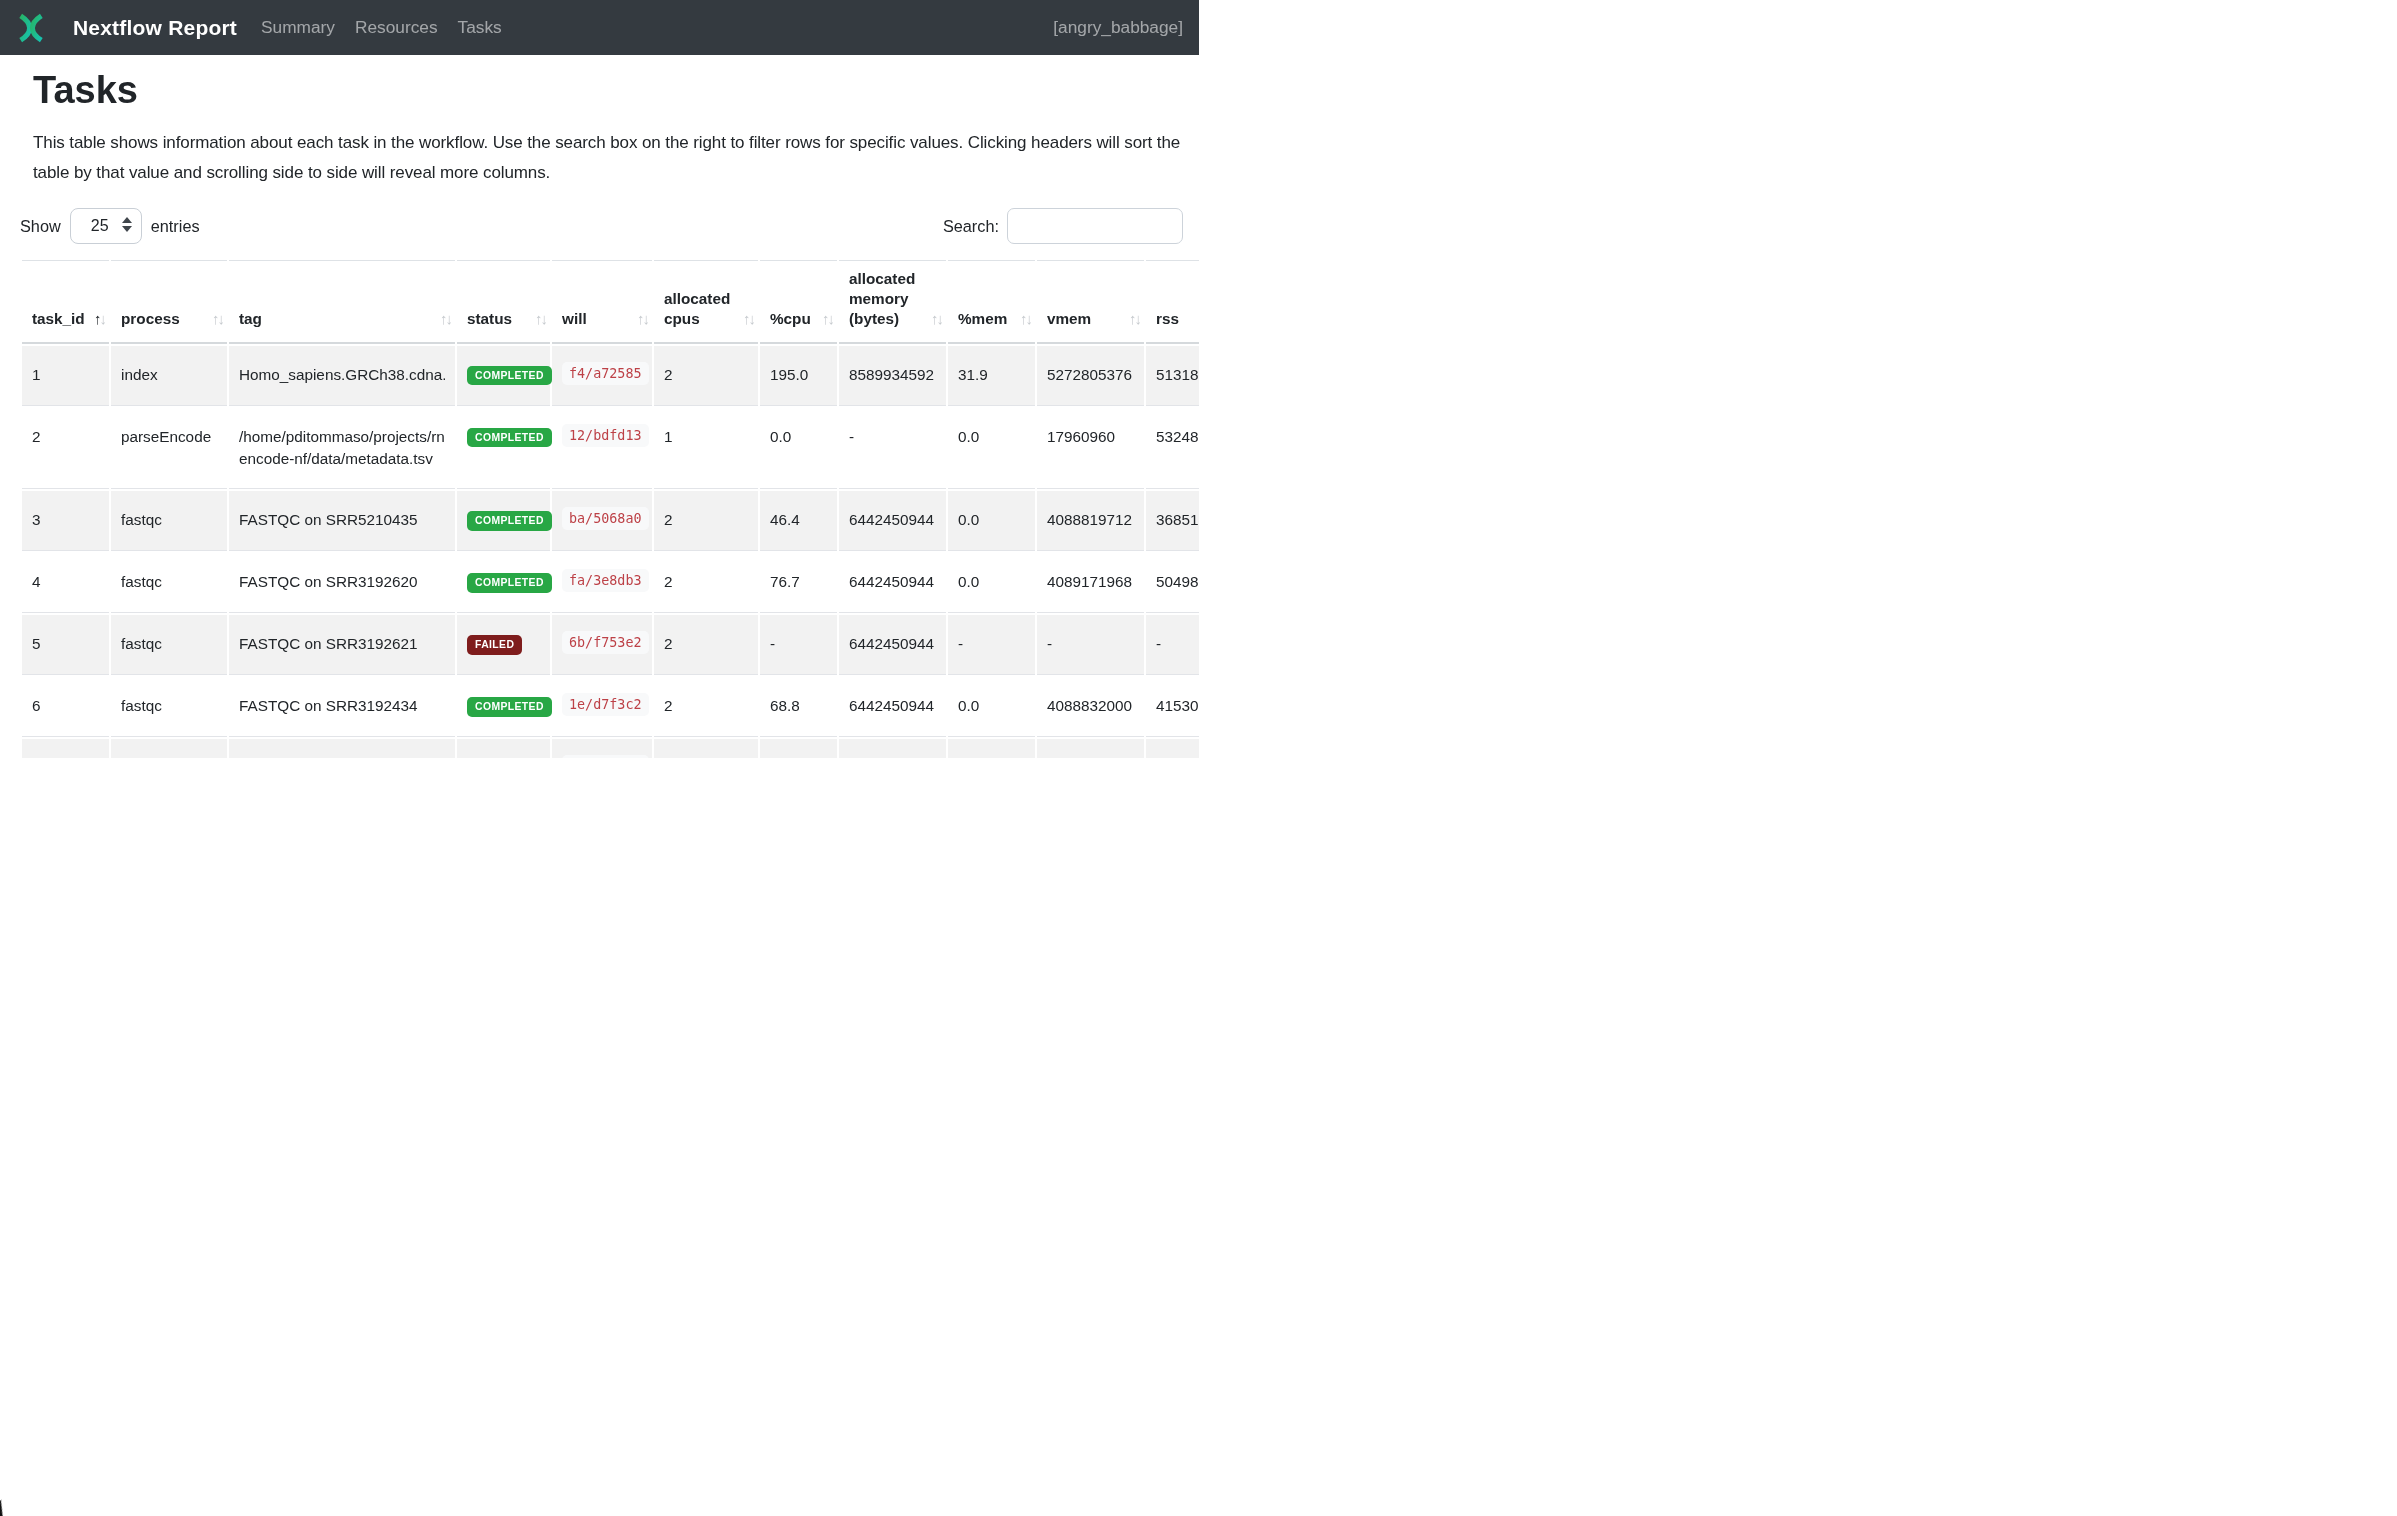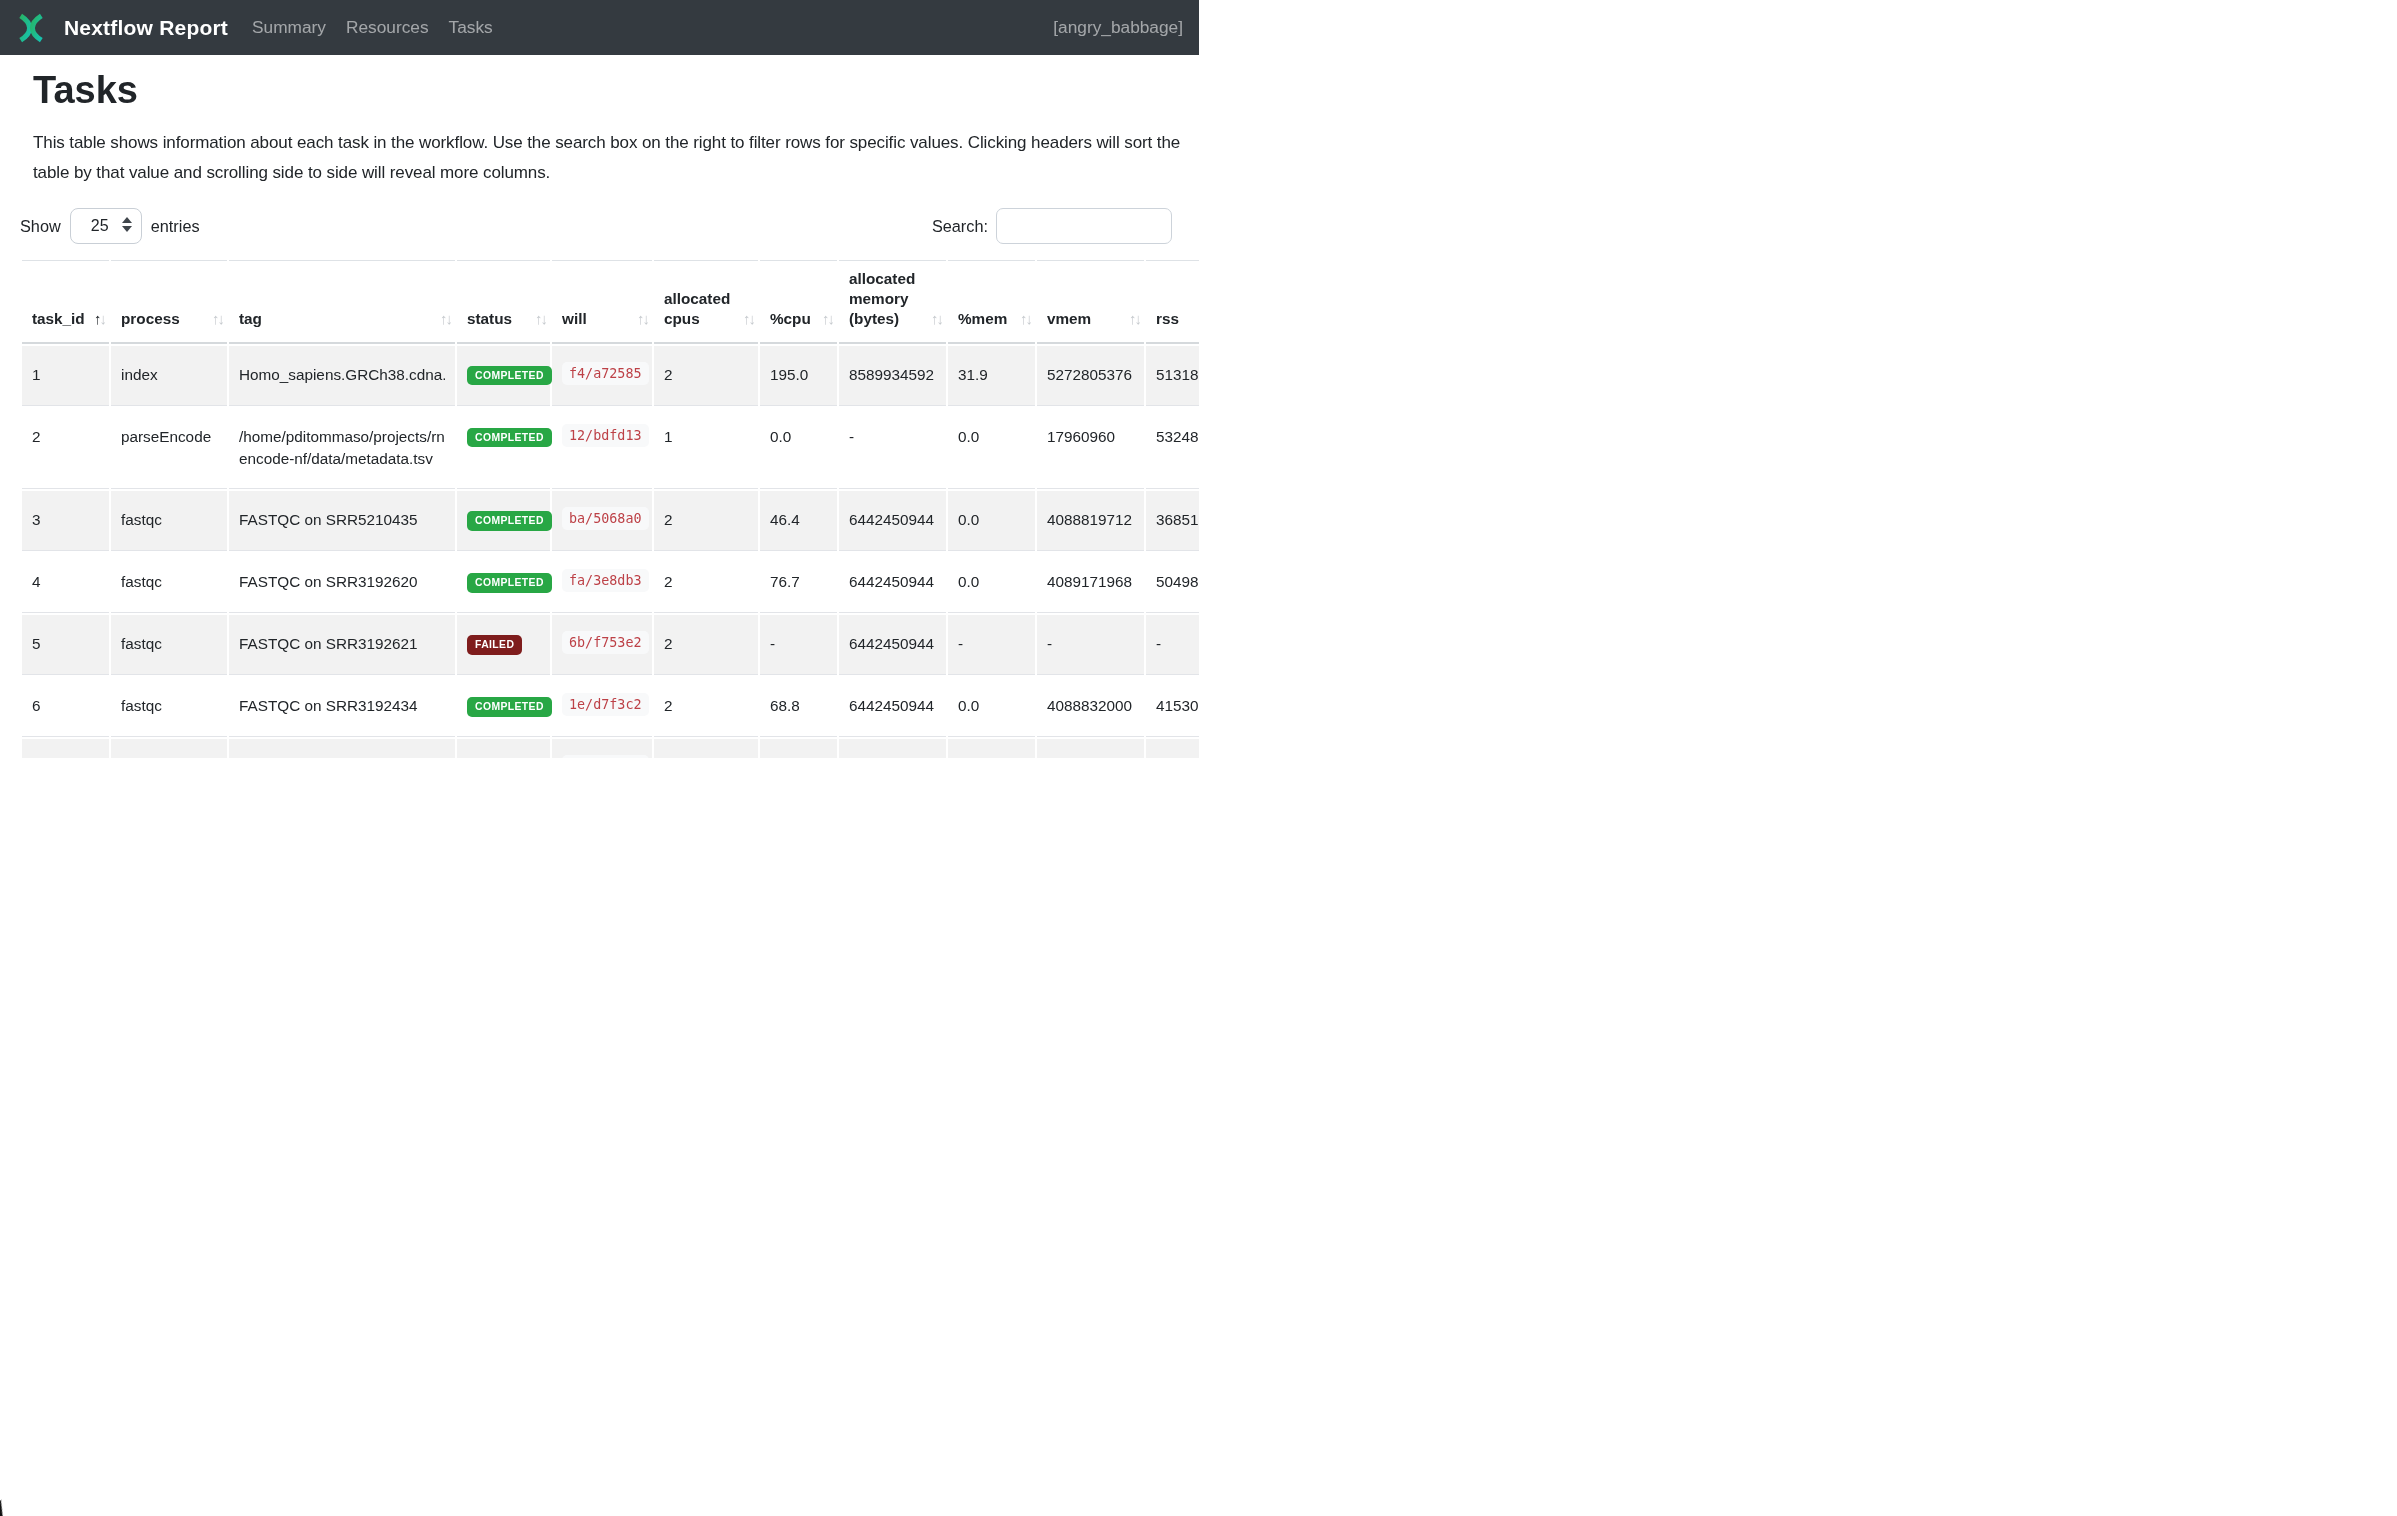--- a/index.html
+++ b/index.html
@@ -18,21 +18,21 @@
   .navbar {
     height: 55px;
     background: #343a40;
     display: flex;
     align-items: center;
     padding: 0 16px;
   }
   .brand {
     display: flex;
     align-items: center;
-    gap: 18px;
+    gap: 27px;
     text-decoration: none;
     color: #ffffff;
     font-size: 21px;
     font-weight: 600;
     letter-spacing: 0.2px;
     margin-right: 14px;
   }
   .brand svg { display: block; }
   .nav-links { display: flex; align-items: center; gap: 0; }
   .nav-link {
@@ -93,21 +93,21 @@
     top: 8px;
     display: flex;
     flex-direction: column;
     gap: 3px;
   }
   .select-arrows i { display: block; width: 0; height: 0; border-left: 5px solid transparent; border-right: 5px solid transparent; }
   .select-arrows i.up   { border-bottom: 6px solid #40464c; }
   .select-arrows i.down { border-top: 6px solid #40464c; }
   .search-group {
     position: absolute;
-    right: 11px; top: 0;
+    right: 0; top: 0;
     display: inline-flex;
     align-items: center;
     gap: 8px;
     font-size: 16.3px;
   }
   .search-input {
     width: 176px;
     height: 36px;
     border: 1px solid #cdd3da;
     border-radius: 7px;

